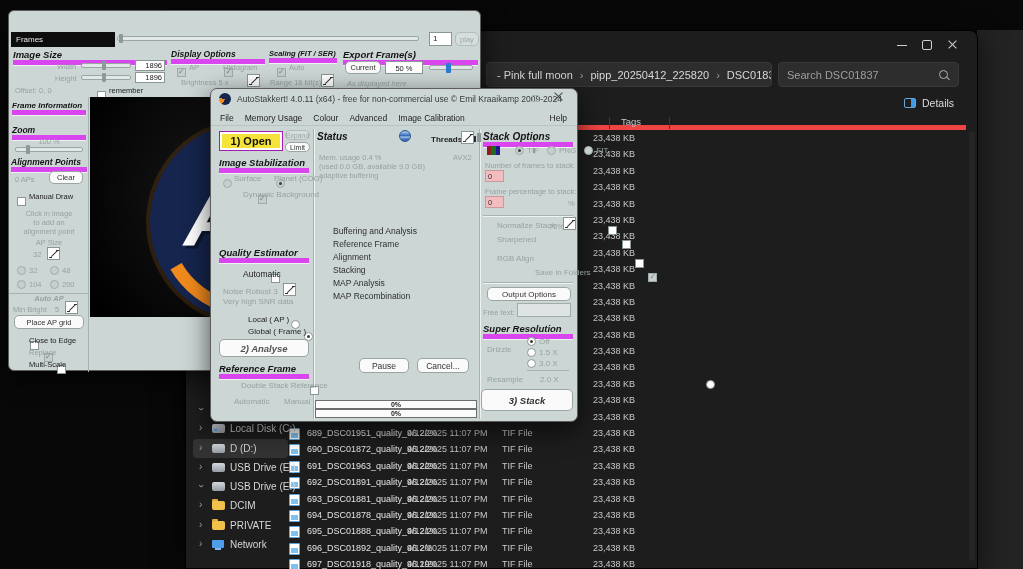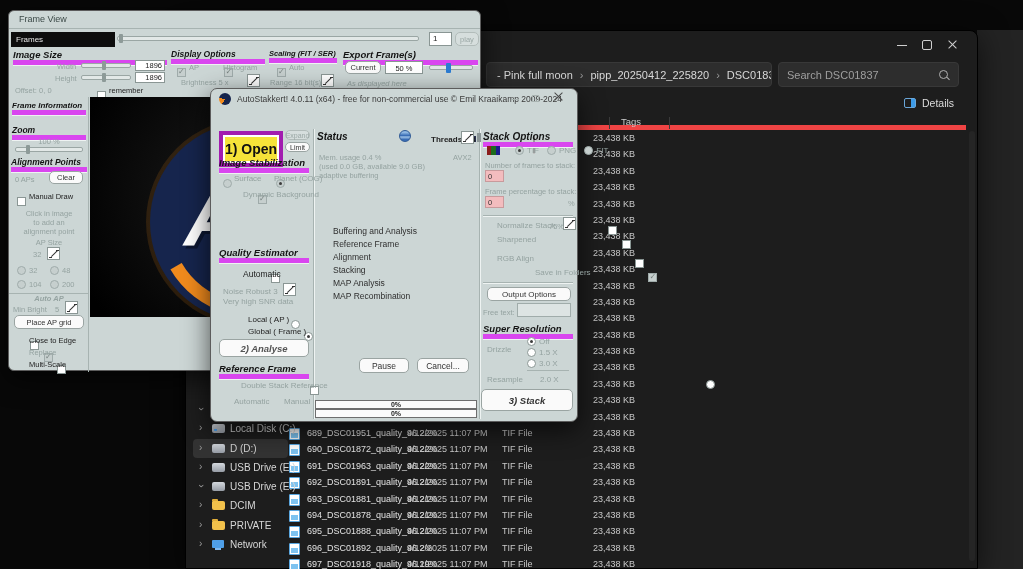--- a/index.html
+++ b/index.html
@@ -431,23 +431,20 @@
   <div class="srow">
     <span class="chev right"></span>
     <span class="sic network"></span>
     <span class="slabel">Network</span>
   </div>
 </div>
     <div class="abs" style="left:783px;top:100px;width:6px;height:430px;background:#252525;border-radius:3px;"></div>
   </section>
 
   <section id="frameview" class="abs graywin" style="left:8px;top:10px;width:473px;height:361px;border-radius:6px;">
-    <div class="abs" style="left:0;top:0;width:100%;height:18px;border-bottom:1px solid #a7b3b1;">
-      <span class="abs" style="left:10px;top:3px;font-size:9px;color:#3c4a48;">Frame View</span>
-    </div>
 
     <div class="abs chip" style="left:2px;top:21px;width:104px;height:15px;">
       <span>Frames</span>
     </div>
     <div class="abs sl" style="left:108px;top:25px;width:302px;">
       <span class="abs th" style="left:1px;top:-3px;"></span>
     </div>
     <div class="abs" style="left:420px;top:21px;width:23px;height:14px;background:#fff;border:1px solid #8a9694;font-size:8px;color:#222;padding:1px 0 0 3px;">1</div>
     <div class="abs btn dis" style="left:446px;top:21px;width:24px;height:14px;font-size:7.5px;">play</div>
 
@@ -559,27 +556,41 @@
   <section id="aswin" class="abs graywin" style="left:210px;top:88px;width:368px;height:334px;border-radius:7px;">
     
     <div class="abs" style="left:0;top:0;width:100%;height:21px;">
       <span class="abs as-ico" style="left:8px;top:4px;"></span>
       <span class="abs" style="left:26px;top:5px;font-size:8.5px;color:#3a3a3a;white-space:nowrap;">AutoStakkert! 4.0.11 (x64) - free for non-commercial use © Emil Kraaikamp 2009-2024</span>
       <span class="abs" style="right:58px;top:10px;width:8px;height:1px;background:#a8b2b0;"></span>
       <span class="abs" style="right:38px;top:6px;width:7px;height:7px;border:1px solid #a8b2b0;"></span>
       <span class="abs wc wc-close" style="right:12px;top:2px;filter:brightness(0.35);"></span>
     </div>
     
+    <div class="abs" style="left:0;top:21px;width:100%;height:16px;border-bottom:1px solid #b9c3c1;display:flex;align-items:center;gap:11px;padding-left:9px;">
+      <span id="asmenu" style="display:flex;gap:11px;">
+  <span class="menu-item">File</span>
+
+  <span class="menu-item">Memory Usage</span>
+
+  <span class="menu-item">Colour</span>
+
+  <span class="menu-item">Advanced</span>
+
+  <span class="menu-item">Image Calibration</span>
+</span>
+      <span class="menu-item" style="position:absolute;right:10px;">Help</span>
+    </div>
 
     
     <div class="abs etchv" style="left:102px;top:40px;height:290px;"></div>
     <div class="abs etchv" style="left:268px;top:40px;height:290px;"></div>
 
     
-    <div class="abs" style="left:8px;top:42px;width:64px;height:36px;background:#f6e339;border:4px solid #a21caf;box-shadow:inset 0 0 0 2px #fff;display:flex;align-items:center;justify-content:center;font-size:14px;font-weight:bold;color:#111;">1) Open</div>
+    <div class="abs" style="left:8px;top:42px;width:64px;height:20px;background:#f6e339;border:1px solid #a21caf;box-shadow:inset 0 0 0 2px #fff;display:flex;align-items:center;justify-content:center;font-size:11px;font-weight:bold;color:#111;">1) Open</div>
     <div class="abs btn dis" style="left:74px;top:41px;width:25px;height:10px;font-size:7px;">Expand</div>
     <div class="abs btn" style="left:74px;top:53px;width:25px;height:10px;font-size:7px;">Limit</div>
 
     <span class="abs sect" style="left:8px;top:68px;width:90px;">Image Stabilization</span>
     <span class="abs rb dis" style="left:12px;top:85px;"></span>
     <span class="abs g t8" style="left:23px;top:85px;">Surface</span>
     <span class="abs rb dis sel" style="left:52px;top:85px;"></span>
     <span class="abs g t8" style="left:63px;top:85px;white-space:nowrap;">Planet (COG)</span>
     <span class="abs cb dis chk" style="left:20px;top:101px;"></span>
     <span class="abs g t8" style="left:32px;top:101px;white-space:nowrap;">Dynamic Background</span>

